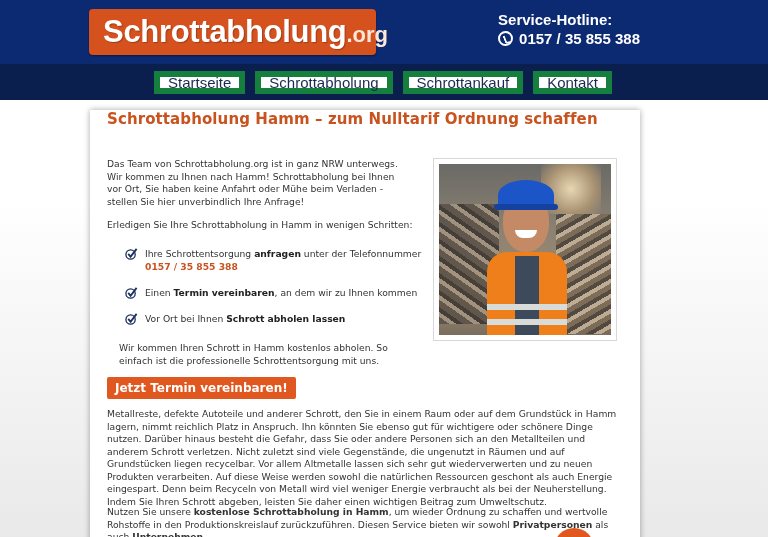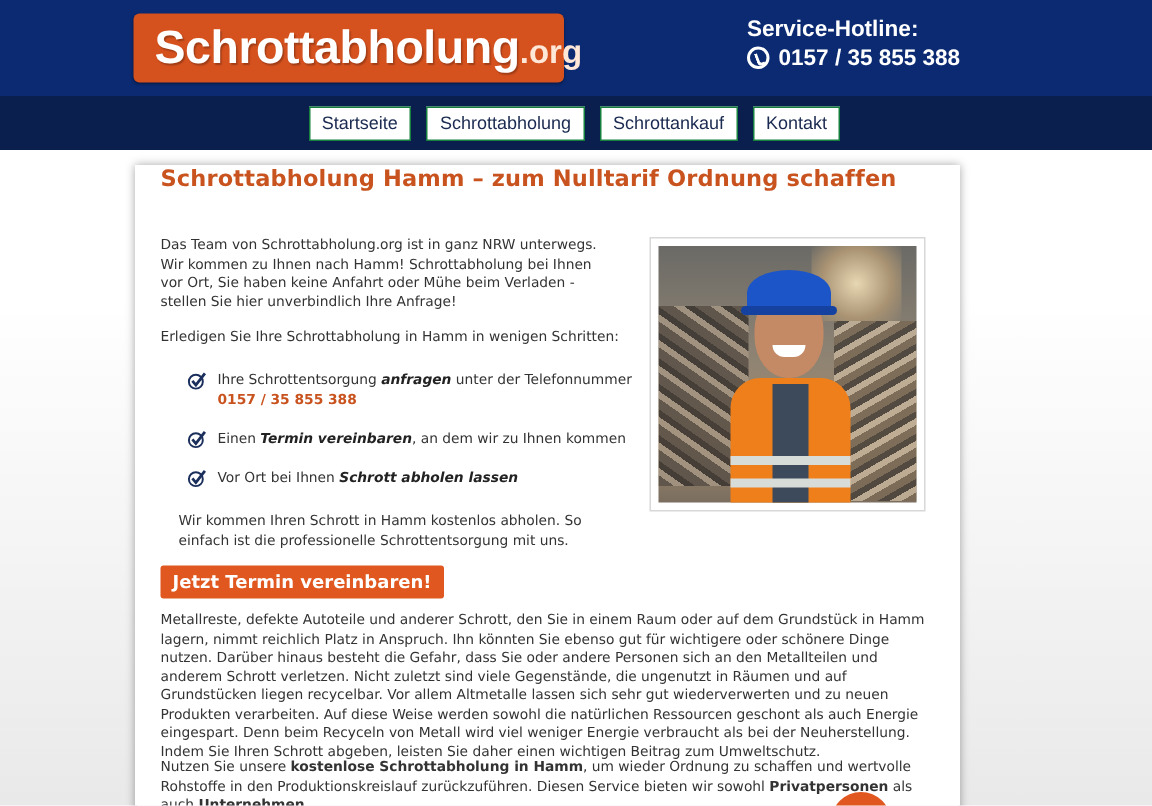--- a/index.html
+++ b/index.html
@@ -45,41 +45,41 @@
   }
   .hotline-number { font-size: 15px; font-weight: bold; }
 
   .navbar {
     position: absolute; left: 0; top: 64px; width: 768px; height: 36px;
     background: #0a1f4e;
     display: flex; justify-content: center; align-items: center; gap: 10px;
     padding-right: 2px;
   }
   .nav-item {
-    height: 23px; background: #ffffff; border: 1px solid #15803d;
-    font-family: "Liberation Sans", sans-serif; font-size: 12px; color: #1a2a50;
+    height: 23px; background: #ffffff; border: 6px solid #15803d;
+    font-family: "Liberation Sans", sans-serif; font-size: 15px; color: #1a2a50;
     padding: 0 8px; display: flex; align-items: center;
   }
 
   .card {
     position: absolute; left: 90px; top: 110px; width: 550px; height: 440px;
     background: #fff; box-shadow: 0 0 6px rgba(0,0,0,0.35);
   }
   .title {
     position: absolute; left: 17px; top: 0; font-size: 15px; font-weight: bold;
     color: #c9531e; letter-spacing: 0.1px; font-family: "DejaVu Sans", sans-serif;
   }
   .txt { font-size: 9.2px; color: #333; line-height: 12.5px; }
   .intro { position: absolute; left: 17px; top: 48px; width: 300px; }
   .steps-lead { position: absolute; left: 17px; top: 109px; }
   .step { position: absolute; left: 35px; display: flex; align-items: flex-start; }
   .check-icon {
     width: 13px; height: 13px; margin-right: 7px; margin-top: -1px;
   }
-  .step b { color: #222; font-style: italic; }
+  .step b { color: #222; }
   .step .phone { color: #c9531e; font-weight: bold; }
   .outro { position: absolute; left: 17px; top: 232px; width: 305px; margin-left: 12px; }
   .cta {
     position: absolute; left: 17px; top: 267px; height: 22px; padding: 0 8px;
     background: #e0581f; color: #fff; font-size: 12px; font-weight: bold;
     border-radius: 2px; display: flex; align-items: center;
     font-family: "DejaVu Sans", sans-serif;
   }
   .body1 { position: absolute; left: 17px; top: 298px; width: 515px; }
   .body2 { position: absolute; left: 17px; top: 396px; width: 515px; }

